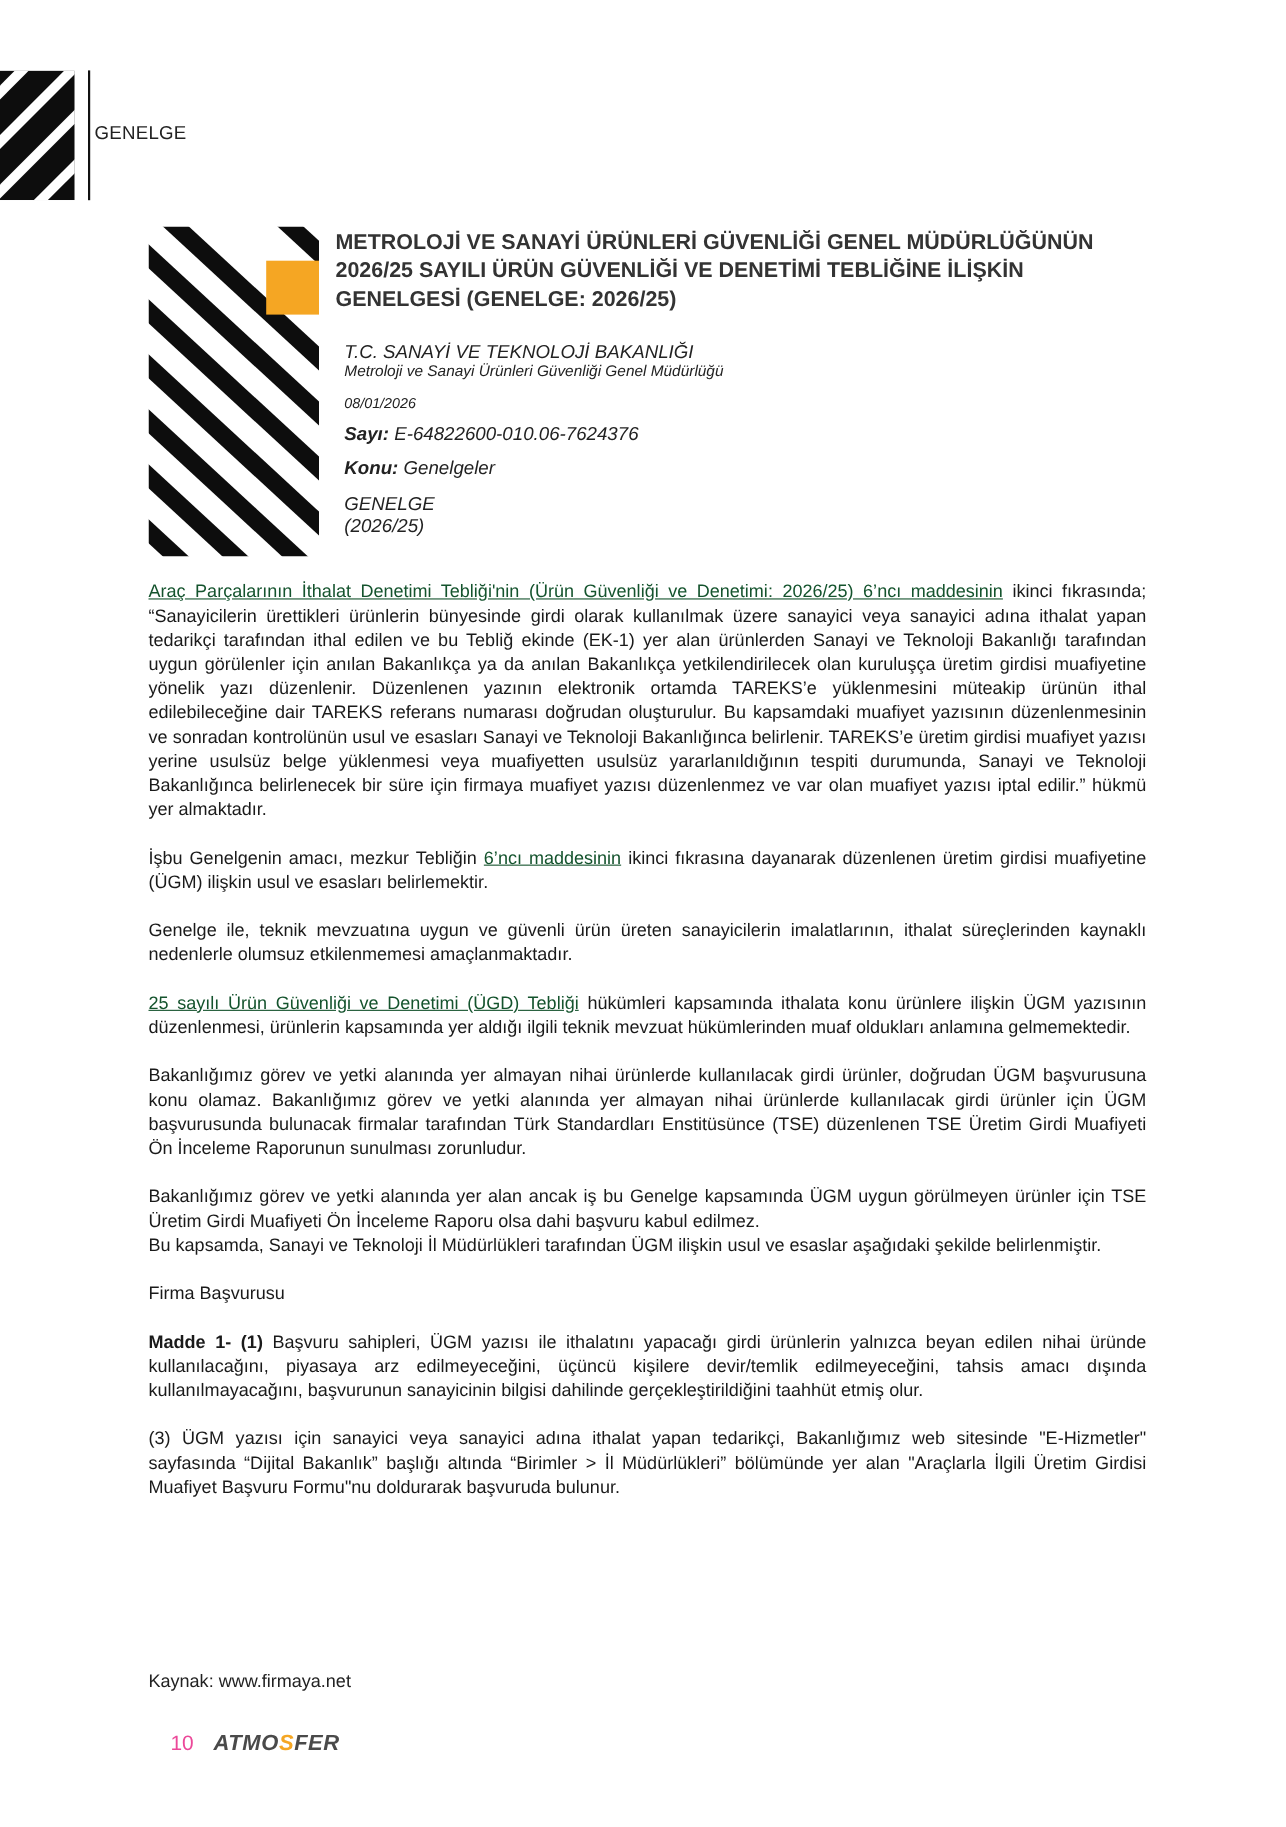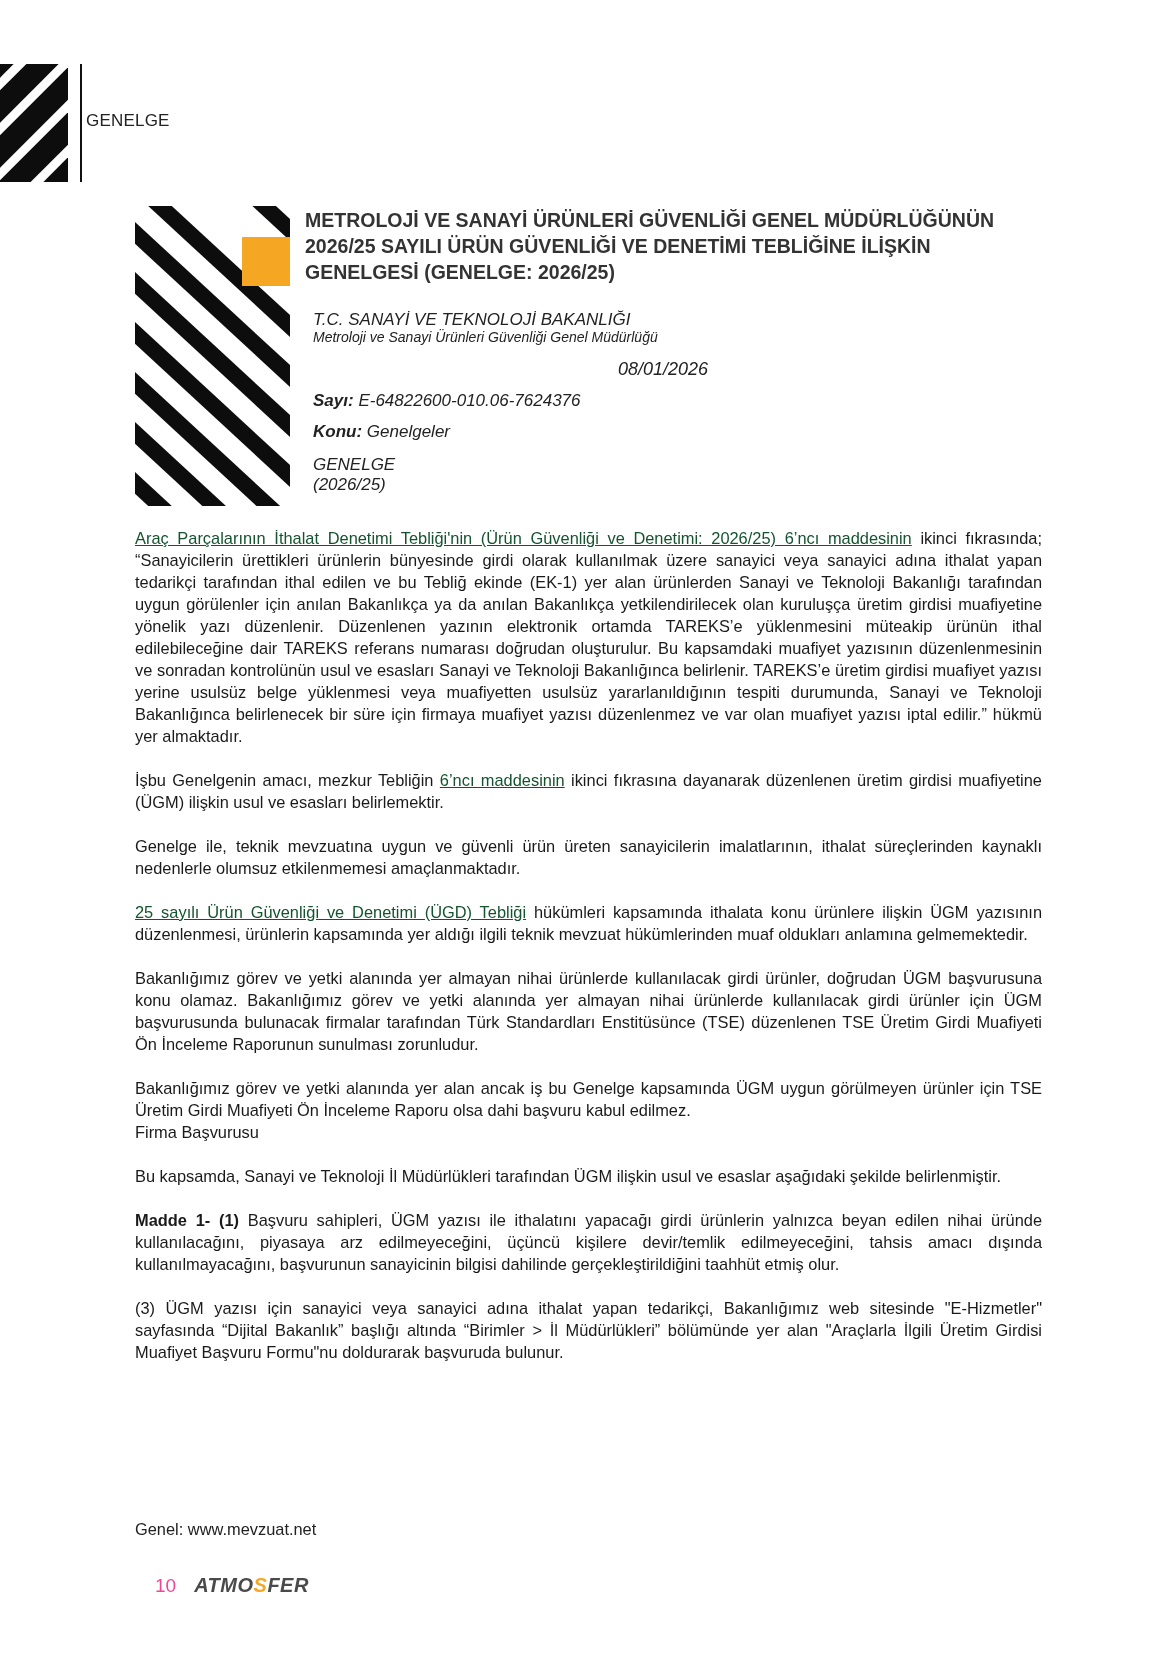--- a/index.html
+++ b/index.html
@@ -13,21 +13,21 @@
 
   
   .hero-stripes { position: absolute; left: 135px; top: 206px; width: 155px; height: 300px; overflow: hidden; }
   .hero-accent { position: absolute; left: 242px; top: 237px; width: 48px; height: 49px; background: #f5a623; }
 
   .title { position: absolute; left: 305px; top: 207px; width: 720px; font-weight: bold; font-size: 19.5px;
            line-height: 26px; color: #333; }
   .meta { position: absolute; left: 313px; top: 310px; width: 700px; color: #222; font-style: italic; }
   .meta .ministry { font-size: 17px; line-height: 19px; }
   .meta .directorate { font-size: 14px; line-height: 16px; }
-  .meta .date { font-size: 18px; margin-top: 14px; text-align: center; }
+  .meta .date { font-size: 13px; margin-top: 14px; }
   .meta .row { font-size: 17px; margin-top: 11px; }
   .meta .row b { font-weight: bold; }
   .meta .genelge { font-size: 17px; line-height: 20px; margin-top: 13px; }
 
   
   .body { position: absolute; left: 135px; top: 527px; width: 907px; font-size: 16.4px; line-height: 22px;
           text-align: justify; color: #1a1a1a; }
   .body p { margin: 0 0 22px 0; }
   .body p.tight { margin-bottom: 0; }
   .body a { color: #14532d; text-decoration: underline; }
@@ -101,28 +101,28 @@
 
   <p><span>İşbu Genelgenin amacı, mezkur Tebliğin </span><a href="#">6’ncı maddesinin</a><span> ikinci fıkrasına dayanarak düzenlenen üretim girdisi muafiyetine (ÜGM) ilişkin usul ve esasları belirlemektir.</span></p>
 
   <p>Genelge ile, teknik mevzuatına uygun ve güvenli ürün üreten sanayicilerin imalatlarının, ithalat süreçlerinden kaynaklı nedenlerle olumsuz etkilenmemesi amaçlanmaktadır.</p>
 
   <p><a href="#">25 sayılı Ürün Güvenliği ve Denetimi (ÜGD) Tebliği</a><span> hükümleri kapsamında ithalata konu ürünlere ilişkin ÜGM yazısının düzenlenmesi, ürünlerin kapsamında yer aldığı ilgili teknik mevzuat hükümlerinden muaf oldukları anlamına gelmemektedir.</span></p>
 
   <p>Bakanlığımız görev ve yetki alanında yer almayan nihai ürünlerde kullanılacak girdi ürünler, doğrudan ÜGM başvurusuna konu olamaz. Bakanlığımız görev ve yetki alanında yer almayan nihai ürünlerde kullanılacak girdi ürünler için ÜGM başvurusunda bulunacak firmalar tarafından Türk Standardları Enstitüsünce (TSE) düzenlenen TSE Üretim Girdi Muafiyeti Ön İnceleme Raporunun sunulması zorunludur.</p>
 
   <p class="tight">Bakanlığımız görev ve yetki alanında yer alan ancak iş bu Genelge kapsamında ÜGM uygun görülmeyen ürünler için TSE Üretim Girdi Muafiyeti Ön İnceleme Raporu olsa dahi başvuru kabul edilmez.</p>
+  <p>Bu kapsamda, Sanayi ve Teknoloji İl Müdürlükleri tarafından ÜGM ilişkin usul ve esaslar aşağıdaki şekilde belirlenmiştir.</p>
+
   <p>Firma Başvurusu</p>
-
-  <p>Bu kapsamda, Sanayi ve Teknoloji İl Müdürlükleri tarafından ÜGM ilişkin usul ve esaslar aşağıdaki şekilde belirlenmiştir.</p>
 
   <p><b>Madde 1- (1)</b><span> Başvuru sahipleri, ÜGM yazısı ile ithalatını yapacağı girdi ürünlerin yalnızca beyan edilen nihai üründe kullanılacağını, piyasaya arz edilmeyeceğini, üçüncü kişilere devir/temlik edilmeyeceğini, tahsis amacı dışında kullanılmayacağını, başvurunun sanayicinin bilgisi dahilinde gerçekleştirildiğini taahhüt etmiş olur.</span></p>
 
 
   <p>(3) ÜGM yazısı için sanayici veya sanayici adına ithalat yapan tedarikçi, Bakanlığımız web sitesinde "E-Hizmetler" sayfasında “Dijital Bakanlık” başlığı altında “Birimler &gt; İl Müdürlükleri” bölümünde yer alan "Araçlarla İlgili Üretim Girdisi Muafiyet Başvuru Formu"nu doldurarak başvuruda bulunur.</p>
 </div>
 
-<div class="source">Genel: www.mevzuat.net</div>
+<div class="source">Kaynak: www.firmaya.net</div>
 
 <div class="footer">
   <span class="page-number">10</span>
   <span class="brand"><span>ATMO</span><span class="s">S</span><span>FER</span></span>
 </div>
 
 </body></html>

